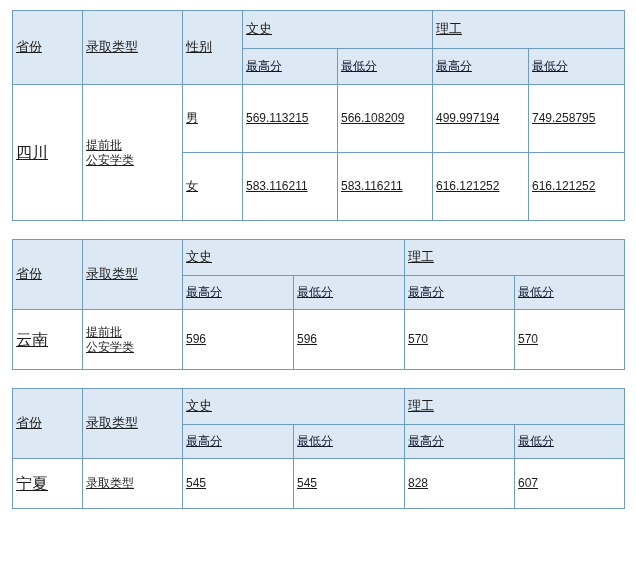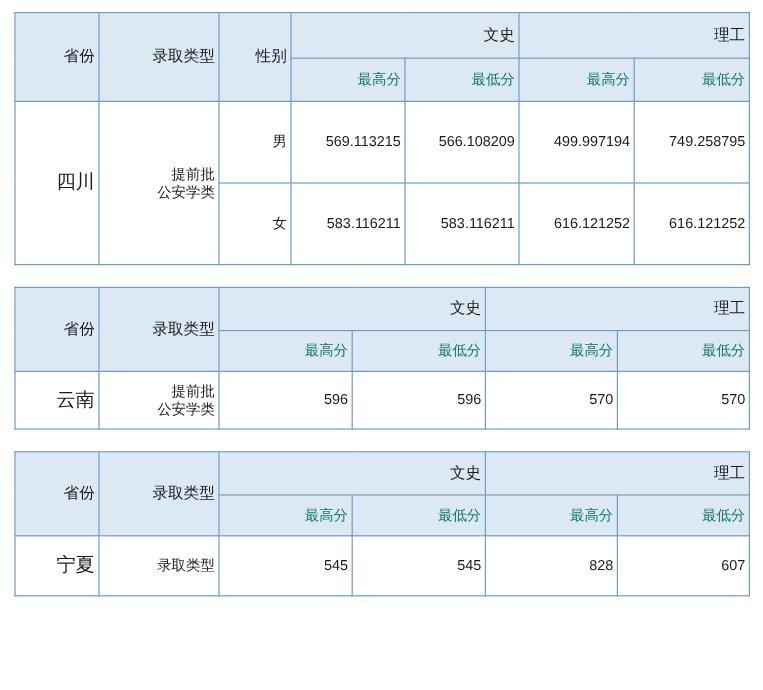--- a/index.html
+++ b/index.html
@@ -23,37 +23,38 @@
   }
   table.score-table {
     border-collapse: collapse;
     width: 612px;
     table-layout: fixed;
     margin-bottom: 18px;
   }
   table.score-table td,
   table.score-table th {
     border: 1px solid #6f9cc4;
-    text-align: right;
+    text-align: left;
     vertical-align: middle;
     font-weight: normal;
     padding: 2px 3px;
     line-height: 1.25;
+    text-decoration: underline;
   }
   .hdr {
     background: #dce9f5;
     font-weight: bold;
     font-size: 13px;
     color: #1b1b1b;
   }
   .hdr-sub {
     background: #dce9f5;
     font-weight: bold;
     font-size: 12px;
-    color: #0f766e;
+    color: #0f172a;
   }
   .cell {
     background: #ffffff;
     font-size: 12px;
     color: #1b1b1b;
   }
   .cell-prov {
     background: #ffffff;
     font-size: 16px;
     color: #1b1b1b;
@@ -62,21 +63,21 @@
     background: #ffffff;
     font-size: 12px;
     color: #1b1b1b;
     line-height: 1.35;
   }
   .t1 .r-hdr1 { height: 38px; }
   .t1 .r-hdr2 { height: 36px; }
   .t1 .r-data { height: 68px; }
   .t2 .r-hdr1 { height: 36px; }
   .t2 .r-hdr2 { height: 34px; }
-  .t2 .r-data { height: 48px; }
+  .t2 .r-data { height: 60px; }
   .t3 .r-hdr1 { height: 36px; }
   .t3 .r-hdr2 { height: 34px; }
   .t3 .r-data { height: 50px; }
   .nowrap { white-space: nowrap; }
   .two-line { white-space: pre-line; }
 </style>
 </head>
 <body>
 
 <div class="page">

